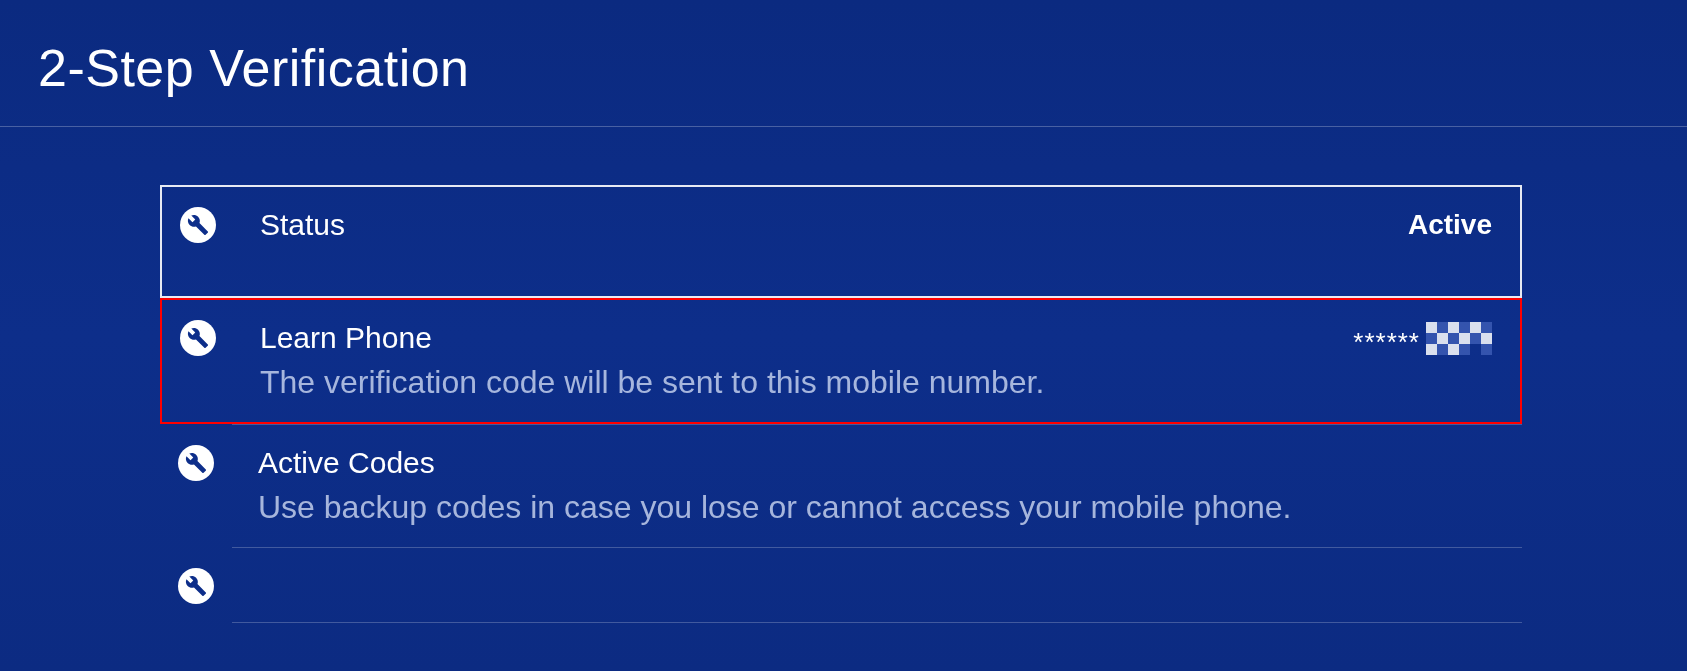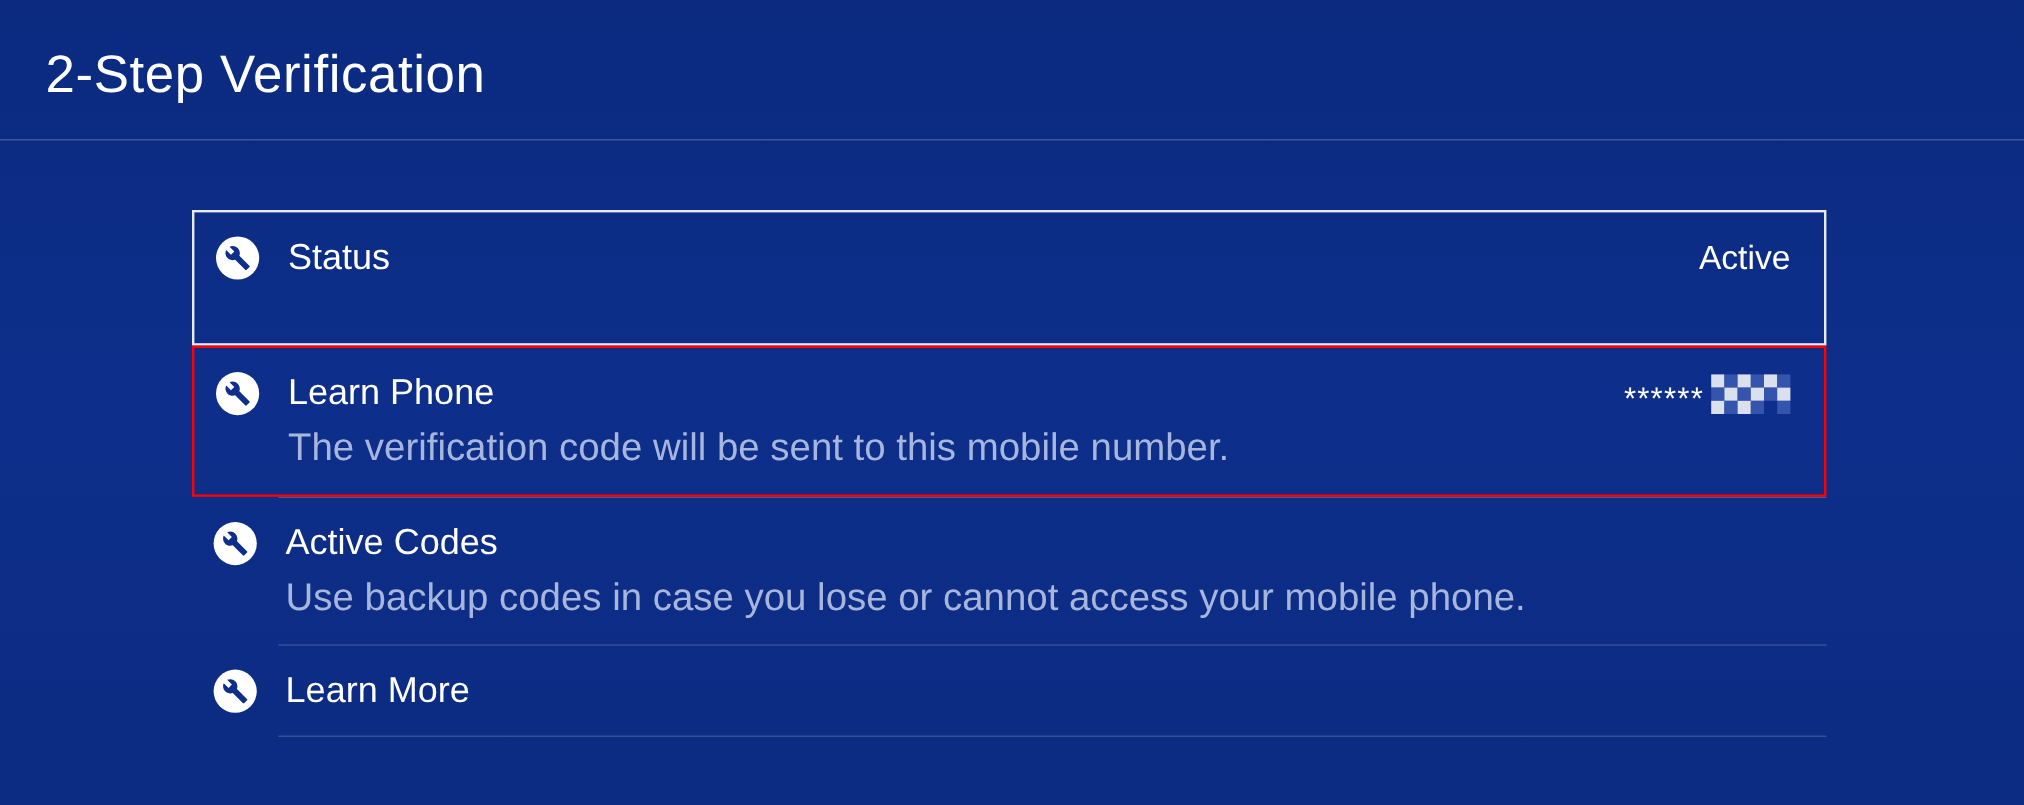--- a/index.html
+++ b/index.html
@@ -15,21 +15,21 @@
     font-family: -apple-system, "Segoe UI", "Helvetica Neue", Arial, sans-serif;
     color: #ffffff;
     overflow: hidden;
   }
   
   .header {
     padding: 38px 0 28px 38px;
   }
   
   .header-title {
-    font-size: 44px;
+    font-size: 52px;
     font-weight: 300;
     letter-spacing: 0.5px;
   }
   
   .divider {
     height: 1px;
     width: 100%;
     background: rgba(255,255,255,0.25);
   }
   
@@ -37,20 +37,21 @@
     padding-top: 58px;
     padding-left: 160px;
     padding-right: 165px;
   }
   
   .item {
     display: flex;
     align-items: flex-start;
     padding: 18px 28px 18px 18px;
     position: relative;
+    gap: 20px;
   }
   
   .item.selected {
     border: 2px solid rgba(255,255,255,0.9);
     padding-bottom: 52px;
   }
   
   .item.highlighted {
     border: 2px solid #ff0000;
   }
@@ -94,21 +95,21 @@
   .item-desc {
     font-size: 32px;
     font-weight: 400;
     color: rgba(210, 220, 245, 0.78);
     margin-top: 4px;
     line-height: 1.35;
   }
   
   .item-value {
     font-size: 28px;
-    font-weight: 400;
+    font-weight: 700;
     color: #ffffff;
     margin-top: 4px;
     margin-left: 20px;
   }
   
   .masked-value {
     display: flex;
     align-items: center;
     gap: 6px;
     margin-top: 4px;
@@ -210,20 +211,17 @@
   </div>
 
   <div class="item-sep"></div>
 
   <div class="item">
     <div class="icon-wrap">
       <svg viewBox="0 0 24 24">
           <path d="M22.7 19l-9.1-9.1c.9-2.3.4-5-1.5-6.9-2-2-5-2.4-7.4-1.3L9 6 6 9 1.6 4.7C.4 7.1.9 10.1 2.9 12.1c1.9 1.9 4.6 2.4 6.9 1.5l9.1 9.1c.4.4 1 .4 1.4 0l2.3-2.3c.5-.4.5-1.1.1-1.4z"></path>
         </svg>
     </div>
-    <div class="item-body">
-      <div class="item-title">Learn More</div>
-    </div>
   </div>
 
   <div class="item-sep"></div>
 
 </div>
 
 </body></html>

